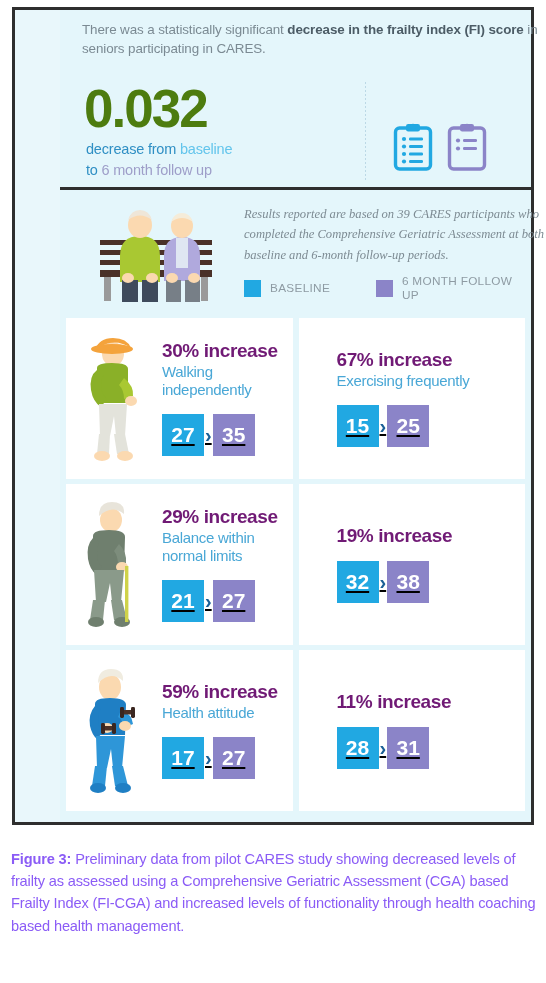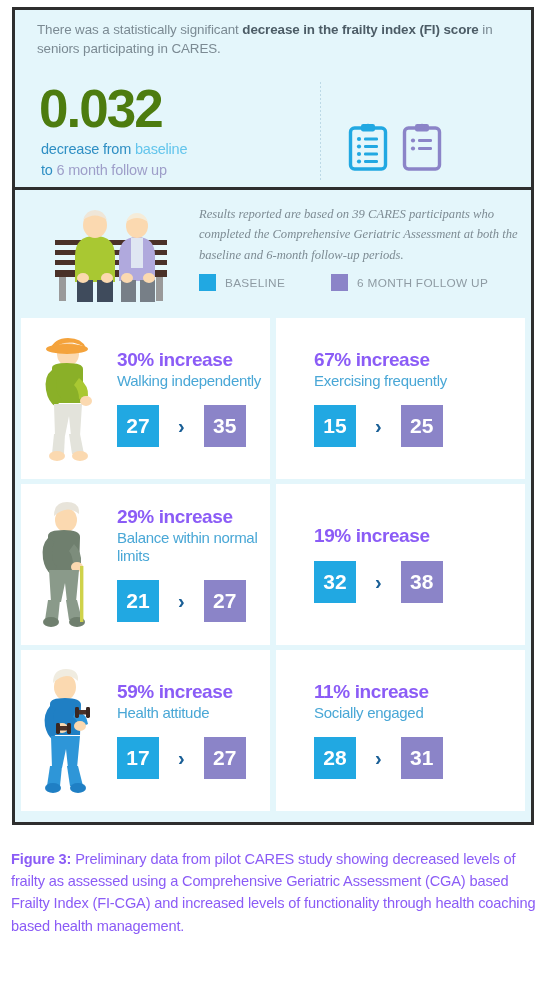--- a/index.html
+++ b/index.html
@@ -10,20 +10,21 @@
     overflow:hidden;
   }
   .page{position:relative;width:546px;height:983px;}
 
   
   .infographic{
     position:absolute;left:12px;top:7px;width:522px;height:818px;
     border:3px solid #2e2e2e;
     box-sizing:border-box;
     background:#e9f7fb;
+    padding-left:45px;
   }
 
   
   .panel-top{
     position:relative;
     height:180px;
     background:#e4f6fb;
     border-bottom:3px solid #2e2e2e;
     box-sizing:border-box;
   }
@@ -108,28 +109,28 @@
     display:flex;align-items:center;
   }
   .card.left{padding-left:0;}
   .figure-slot{
     width:92px;height:140px;flex:none;
     display:flex;align-items:center;justify-content:center;
   }
   .card-body{flex:1;padding-left:4px;}
   .card.right .card-body{padding-left:38px;}
   .pct{
-    font-size:19px;font-weight:bold;color:#8b5cf6;
+    font-size:19px;font-weight:bold;color:#701a75;
     letter-spacing:-0.4px;line-height:1.1;
   }
   .desc{
     font-size:15px;color:#49a7d6;letter-spacing:-0.3px;
     margin-top:1px;line-height:1.25;
   }
-  .values{display:flex;align-items:center;gap:19px;margin-top:14px;}
+  .values{display:flex;align-items:center;gap:1px;margin-top:14px;text-decoration:underline;}
   .vbox{
     width:42px;height:42px;
     display:flex;align-items:center;justify-content:center;
     font-size:21px;font-weight:bold;color:#ffffff;
   }
   .vbox.base{background:#21a8e2;}
   .vbox.follow{background:#8b84c8;}
   .chev{
     font-size:20px;font-weight:bold;color:#1a5f96;line-height:1;
   }
@@ -355,21 +356,20 @@
                 <span class="vbox base">17</span>
                 <span class="chev">›</span>
                 <span class="vbox follow">27</span>
               </div>
             </div>
           </div>
 
           <div class="card right">
             <div class="card-body">
               <div class="pct">11% increase</div>
-              <div class="desc">Socially engaged</div>
               <div class="values">
                 <span class="vbox base">28</span>
                 <span class="chev">›</span>
                 <span class="vbox follow">31</span>
               </div>
             </div>
           </div>
         </div>
 
       </div>

